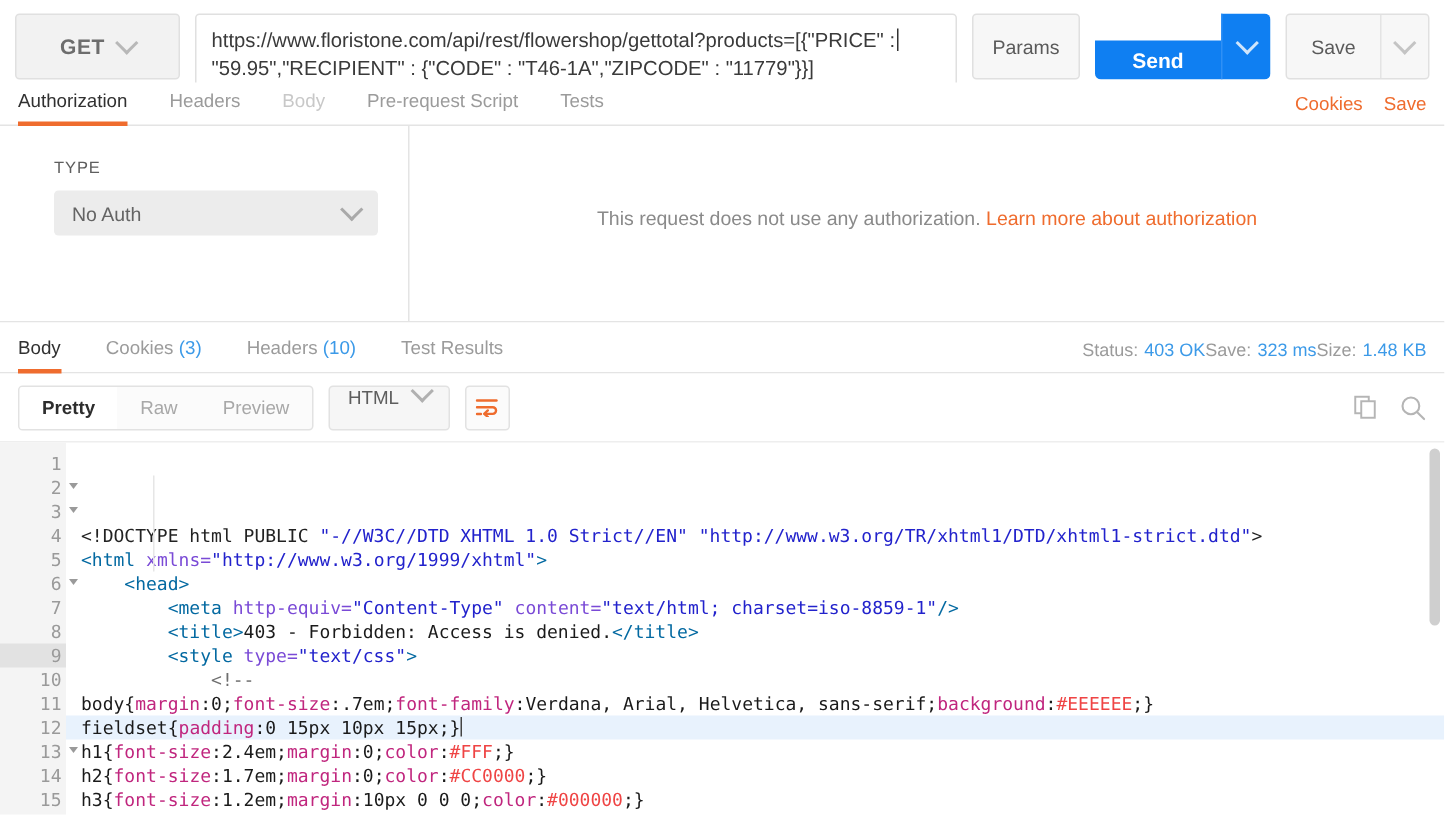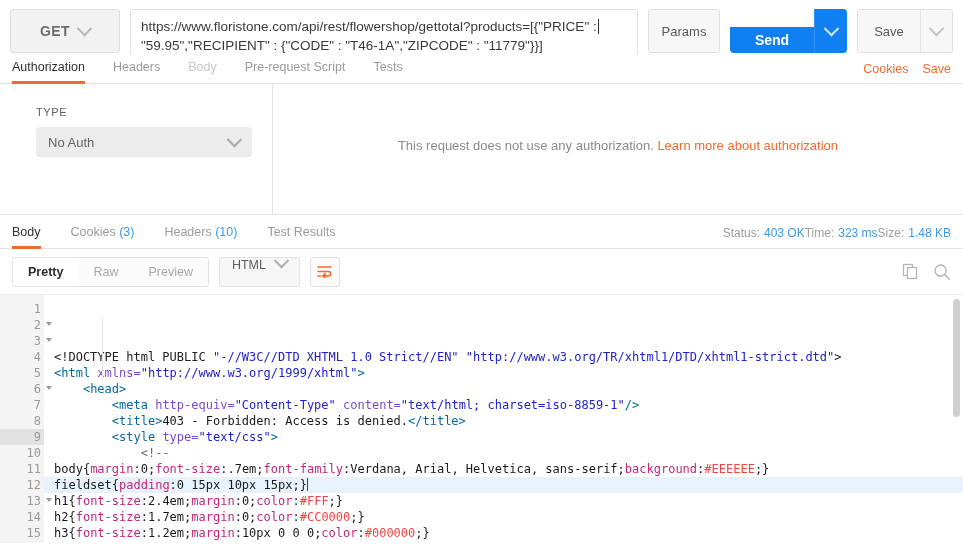--- a/index.html
+++ b/index.html
@@ -482,21 +482,21 @@
     <span>Headers</span>
     <span class="count">(10)</span>
   </div>
   <div class="resp-tab">Test Results</div>
 
   <div class="meta">
     <span>
       <span>Status:</span><b>403 OK</b>
     </span>
     <span>
-      <span>Time:</span><b>323 ms</b>
+      <span>Save:</span><b>323 ms</b>
     </span>
     <span>
       <span>Size:</span><b>1.48 KB</b>
     </span>
   </div>
 </div>
 
 <div class="body-toolbar">
   <div class="seg">
     <div class="seg-item active">Pretty</div>

